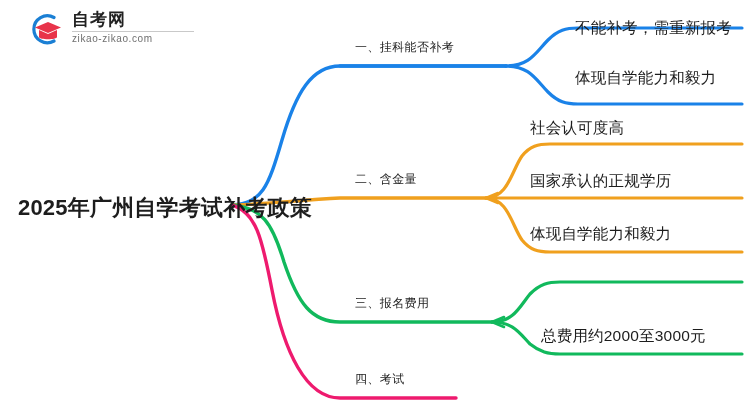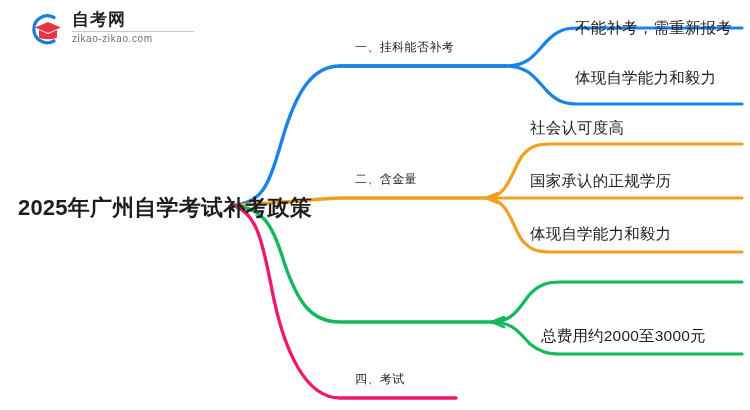--- a/index.html
+++ b/index.html
@@ -138,17 +138,18 @@
 
   <div class="node node-branch" style="left:355px; top:41px;">一、挂科能否补考</div>
   <div class="node node-leaf" style="left:575px; top:12px;margin-top:8px;">不能补考，需重新报考</div>
   <div class="node node-leaf" style="left:575px; top:70px;">体现自学能力和毅力</div>
 
   <div class="node node-branch" style="left:355px; top:173px;">二、含金量</div>
   <div class="node node-leaf" style="left:530px; top:120px;">社会认可度高</div>
   <div class="node node-leaf" style="left:530px; top:173px;">国家承认的正规学历</div>
   <div class="node node-leaf" style="left:530px; top:226px;">体现自学能力和毅力</div>
 
+  <div class="node node-branch" style="left:355px; top:297px;">三、报名费用</div>
   <div class="node node-leaf" style="left:541px; top:328px;">总费用约2000至3000元</div>
 
   <div class="node node-branch" style="left:355px; top:373px;">四、考试</div>
 
 </div>
 
 </body></html>

